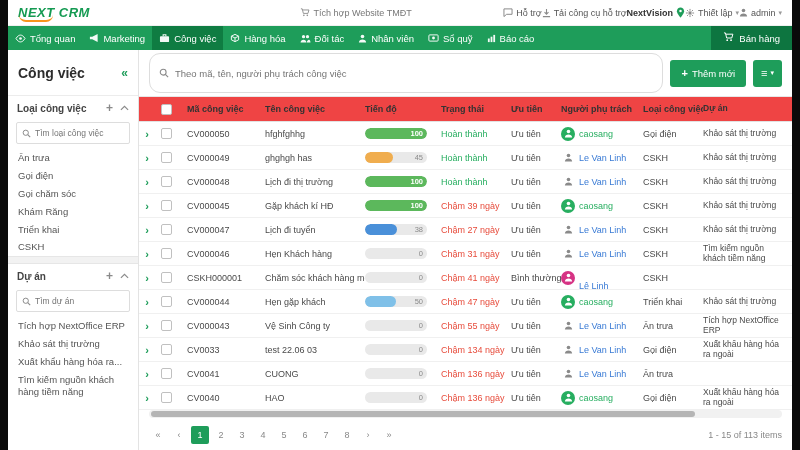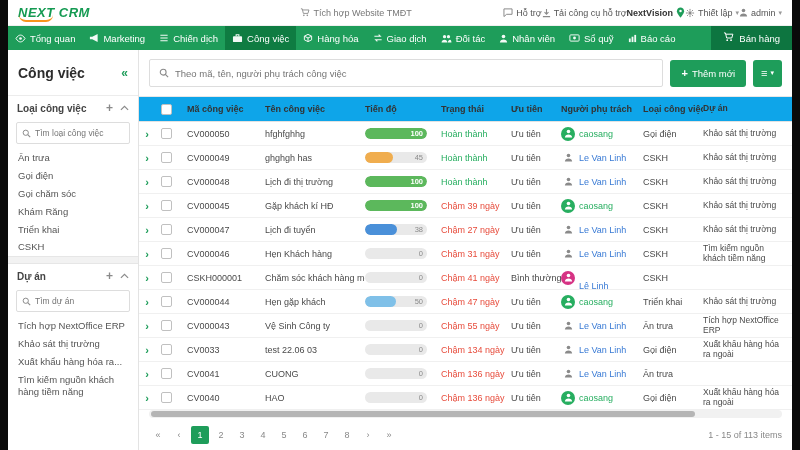--- a/index.html
+++ b/index.html
@@ -36,32 +36,32 @@
 .panel-tools{margin-left:auto;display:flex;align-items:center;gap:7px;color:#9a9a9a}
 .panel-tools .plus{font-size:12px;line-height:1;cursor:pointer;color:#8a8a8a}
 .side-search{margin:2px 8px 5px;height:22px;border:1px solid #ddd;border-radius:2px;display:flex;align-items:center;gap:4px;padding:0 5px;color:#aaa}
 .side-search input{border:0;outline:0;flex:1;font-size:8.5px;color:#444;min-width:0;background:transparent}
 .side-item{padding:3px 10px;font-size:9.5px;color:#555;line-height:1.25;cursor:pointer}
 .panel-gap{height:8px;background:#f2f2f2;border-top:1px solid #e6e6e6;border-bottom:1px solid #e6e6e6}
 
 
 .main{flex:1;display:flex;flex-direction:column;min-width:0;background:#fff}
 .toolbar{height:46px;display:flex;align-items:center;gap:7px;padding:0 10px}
-.search-box{flex:1;height:28px;border:1px solid #ddd;border-radius:2px;display:flex;align-items:center;gap:6px;padding:0 9px;color:#aaa}
+.search-box{flex:1;height:40px;border:1px solid #ddd;border-radius:11px;display:flex;align-items:center;gap:6px;padding:0 9px;color:#aaa}
 .search-box input{border:0;outline:0;flex:1;font-size:9.5px;color:#444;background:transparent}
 .btn{height:27px;border:0;border-radius:3px;background:#1e9d5a;color:#fff;font-size:9.5px;display:flex;align-items:center;gap:4px;padding:0 11px;cursor:pointer;font-family:inherit}
 .btn .plus{font-weight:bold;font-size:11px}
 .btn-menu{padding:0 8px;gap:3px}
 .btn-menu .bars{font-size:11px}
 .btn-menu .caret{font-size:7px}
 
 
 .table{flex:1;display:flex;flex-direction:column;min-height:0;overflow:hidden}
 .trow{display:flex;align-items:center;height:24px;border-bottom:1px solid #f0f0f0;font-size:9px;color:#4a4a4a;flex:0 0 auto}
-.thead{height:26px;background:#0ea5e9;border-top:1px solid #e7e7e7;border-bottom:1px solid #e2e2e2;font-weight:bold;color:#333;font-size:9px}
+.thead{height:26px;background:#ef4444;border-top:1px solid #e7e7e7;border-bottom:1px solid #e2e2e2;font-weight:bold;color:#333;font-size:9px}
 .cell{padding-right:6px;overflow:hidden}
 .c-exp{width:22px;text-align:center;color:#1e9d5a;font-weight:bold;font-size:11px;cursor:pointer}
 .c-check{width:26px;display:flex;align-items:center}
 .cb{display:inline-block;width:11px;height:11px;border:1px solid #c0c0c0;border-radius:2px;background:#fff;cursor:pointer}
 .c-code{width:78px;white-space:nowrap}
 .c-name{width:100px;white-space:nowrap}
 .c-prog{width:76px}
 .c-status{width:70px;white-space:nowrap}
 .c-prio{width:50px;white-space:nowrap}
 .c-assg{width:82px;display:flex;align-items:center;gap:4px;white-space:nowrap}
@@ -162,53 +162,37 @@
         <span>Tổng quan</span>
       </div>
     <div class="nav-item">
         <span class="nav-icon">
           <svg viewBox="0 0 11 11" width="10" height="10">
             <path d="M1 4.2h2.6L9.5 1v9L3.6 6.8H1z" fill="currentColor"></path>
           </svg>
         </span>
         <span>Marketing</span>
       </div>
-    <div class="nav-item">
-        <span class="nav-icon">
-          <svg viewBox="0 0 11 11" width="10" height="10">
-            <path d="M1.5 2.5h8M1.5 5.5h8M1.5 8.5h8" stroke="currentColor" stroke-width="1.3" fill="none"></path>
-          </svg>
-        </span>
-        <span>Chiến dịch</span>
-      </div>
     <div class="nav-item active">
         <span class="nav-icon">
           <svg viewBox="0 0 12 11" width="11" height="10">
             <rect x="1" y="3.5" width="10" height="6.5" rx="1" fill="currentColor"></rect>
             <path d="M4.5 3.5V2h3v1.5" fill="none" stroke="currentColor" stroke-width="1.2"></path>
           </svg>
         </span>
         <span>Công việc</span>
       </div>
     <div class="nav-item">
         <span class="nav-icon">
           <svg viewBox="0 0 11 11" width="10" height="10">
             <path d="M1.5 3.5l4-2 4 2v4l-4 2-4-2z" fill="none" stroke="currentColor" stroke-width="1.1"></path>
             <path d="M1.5 3.5l4 2 4-2M5.5 5.5v4" fill="none" stroke="currentColor" stroke-width="1.1"></path>
           </svg>
         </span>
         <span>Hàng hóa</span>
-      </div>
-    <div class="nav-item">
-        <span class="nav-icon">
-          <svg viewBox="0 0 11 11" width="10" height="10">
-            <path d="M1.5 3.5h6.5l-1.8-1.8M9.5 7.5H3l1.8 1.8" fill="none" stroke="currentColor" stroke-width="1.2"></path>
-          </svg>
-        </span>
-        <span>Giao dịch</span>
       </div>
     <div class="nav-item">
         <span class="nav-icon">
           <svg viewBox="0 0 12 10" width="11" height="9">
             <circle cx="3.8" cy="3" r="1.8" fill="currentColor"></circle>
             <circle cx="8.2" cy="3" r="1.8" fill="currentColor"></circle>
             <path d="M.5 9.5c0-2 1.5-3.2 3.3-3.2S7 7.5 7 9.5zM7.5 9.5c0-1.6 1-2.9 2.4-3.1 1.1.3 1.6 1.5 1.6 3.1z" fill="currentColor"></path>
           </svg>
         </span>
         <span>Đối tác</span>

